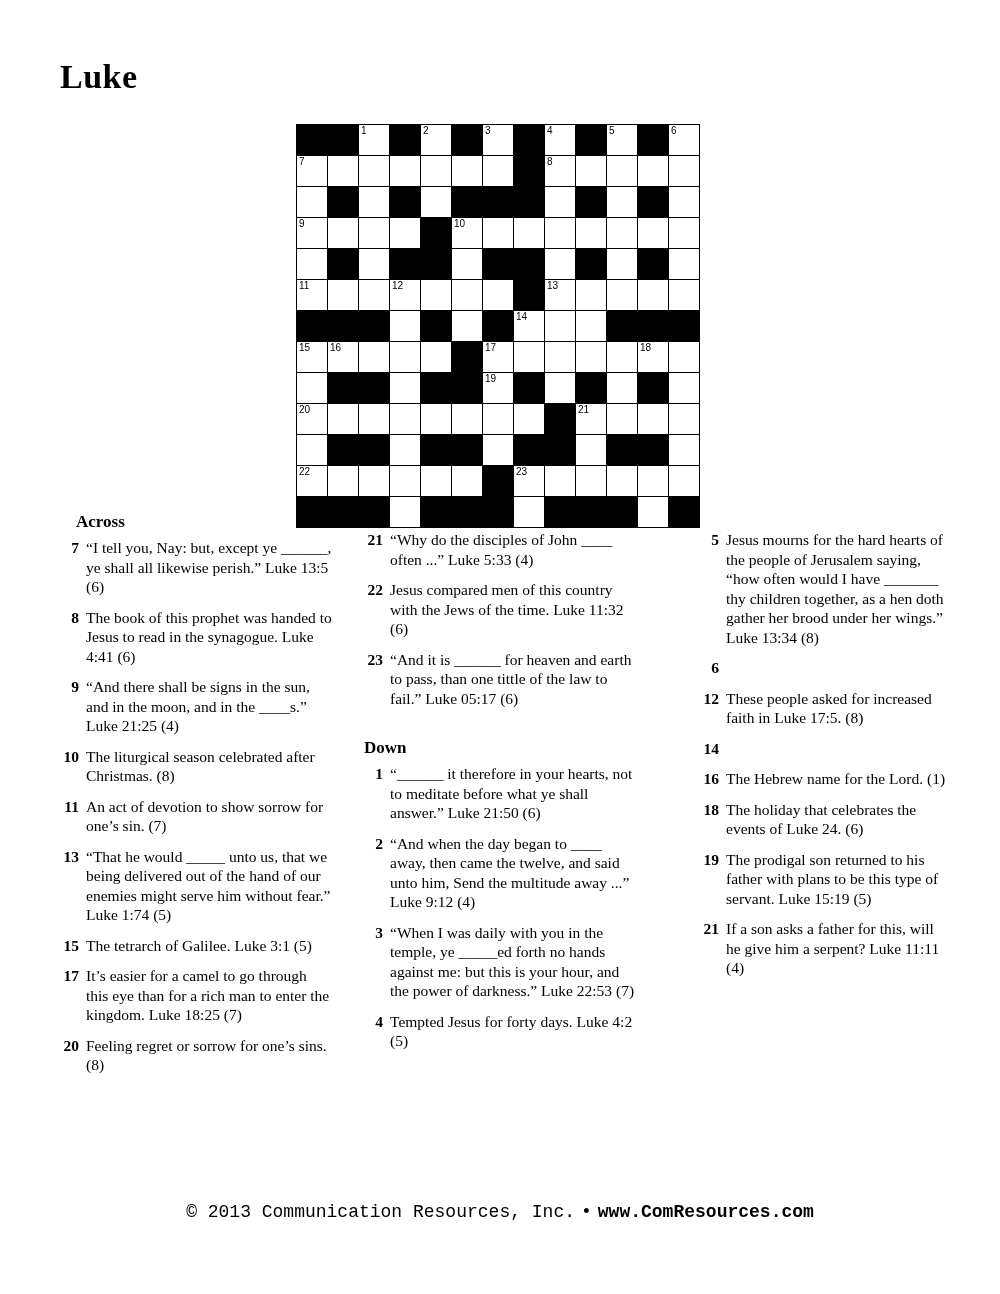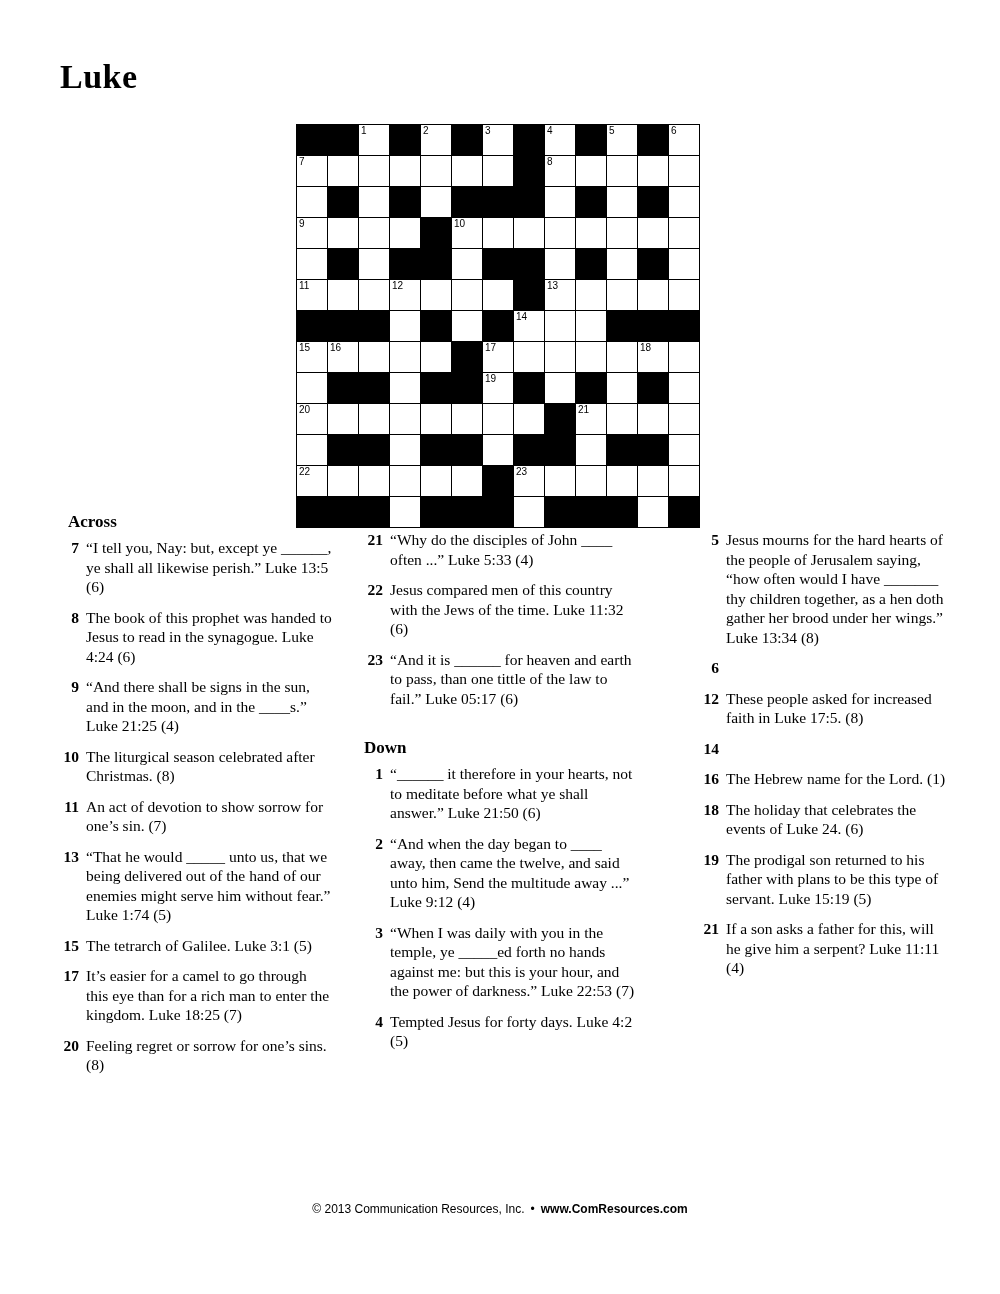--- a/index.html
+++ b/index.html
@@ -87,31 +87,31 @@
     flex: 1 1 auto;
   }
   .col {
     position: absolute;
     box-sizing: border-box;
   }
   #col1 { left: 60px;  top: 512px; width: 272px; }
   #col2 { left: 364px; top: 530px; width: 272px; }
   #col3 { left: 700px; top: 530px; width: 250px; }
 
-  #col1 .section-head { margin-left: 8px; }
+  #col1 .section-head { margin-left: 16px; }
   #col2 .downhead { margin-top: 30px; }
 
   #footer {
     position: absolute;
     left: 0;
     top: 1202px;
     width: 1000px;
     text-align: center;
-    font-family: Liberation Sans, sans-serif;
-    font-size: 12px;
+    font-family: Liberation Mono, monospace;
+    font-size: 18px;
   }
   #footer .bullet { margin: 0 6px; }
   #footer .site { font-weight: bold; }
 </style>
 </head>
 <body>
 
 <div id="page">
 
   <div id="title">Luke</div>
@@ -366,21 +366,21 @@
 
   <div class="col" id="col1">
     <div class="section-head">Across</div>
     <div id="across-col1">
         <div class="clue">
           <div class="n">7</div>
           <div class="t">“I tell you, Nay: but, except ye ______, ye shall all likewise perish.” Luke 13:5 (6)</div>
         </div>
         <div class="clue">
           <div class="n">8</div>
-          <div class="t">The book of this prophet was handed to Jesus to read in the synagogue. Luke 4:24 (6)</div>
+          <div class="t">The book of this prophet was handed to Jesus to read in the synagogue. Luke 4:41 (6)</div>
         </div>
         <div class="clue">
           <div class="n">9</div>
           <div class="t">“And there shall be signs in the sun, and in the moon, and in the ____s.” Luke 21:25 (4)</div>
         </div>
         <div class="clue">
           <div class="n">10</div>
           <div class="t">The liturgical season celebrated after Christmas. (8)</div>
         </div>
         <div class="clue">

